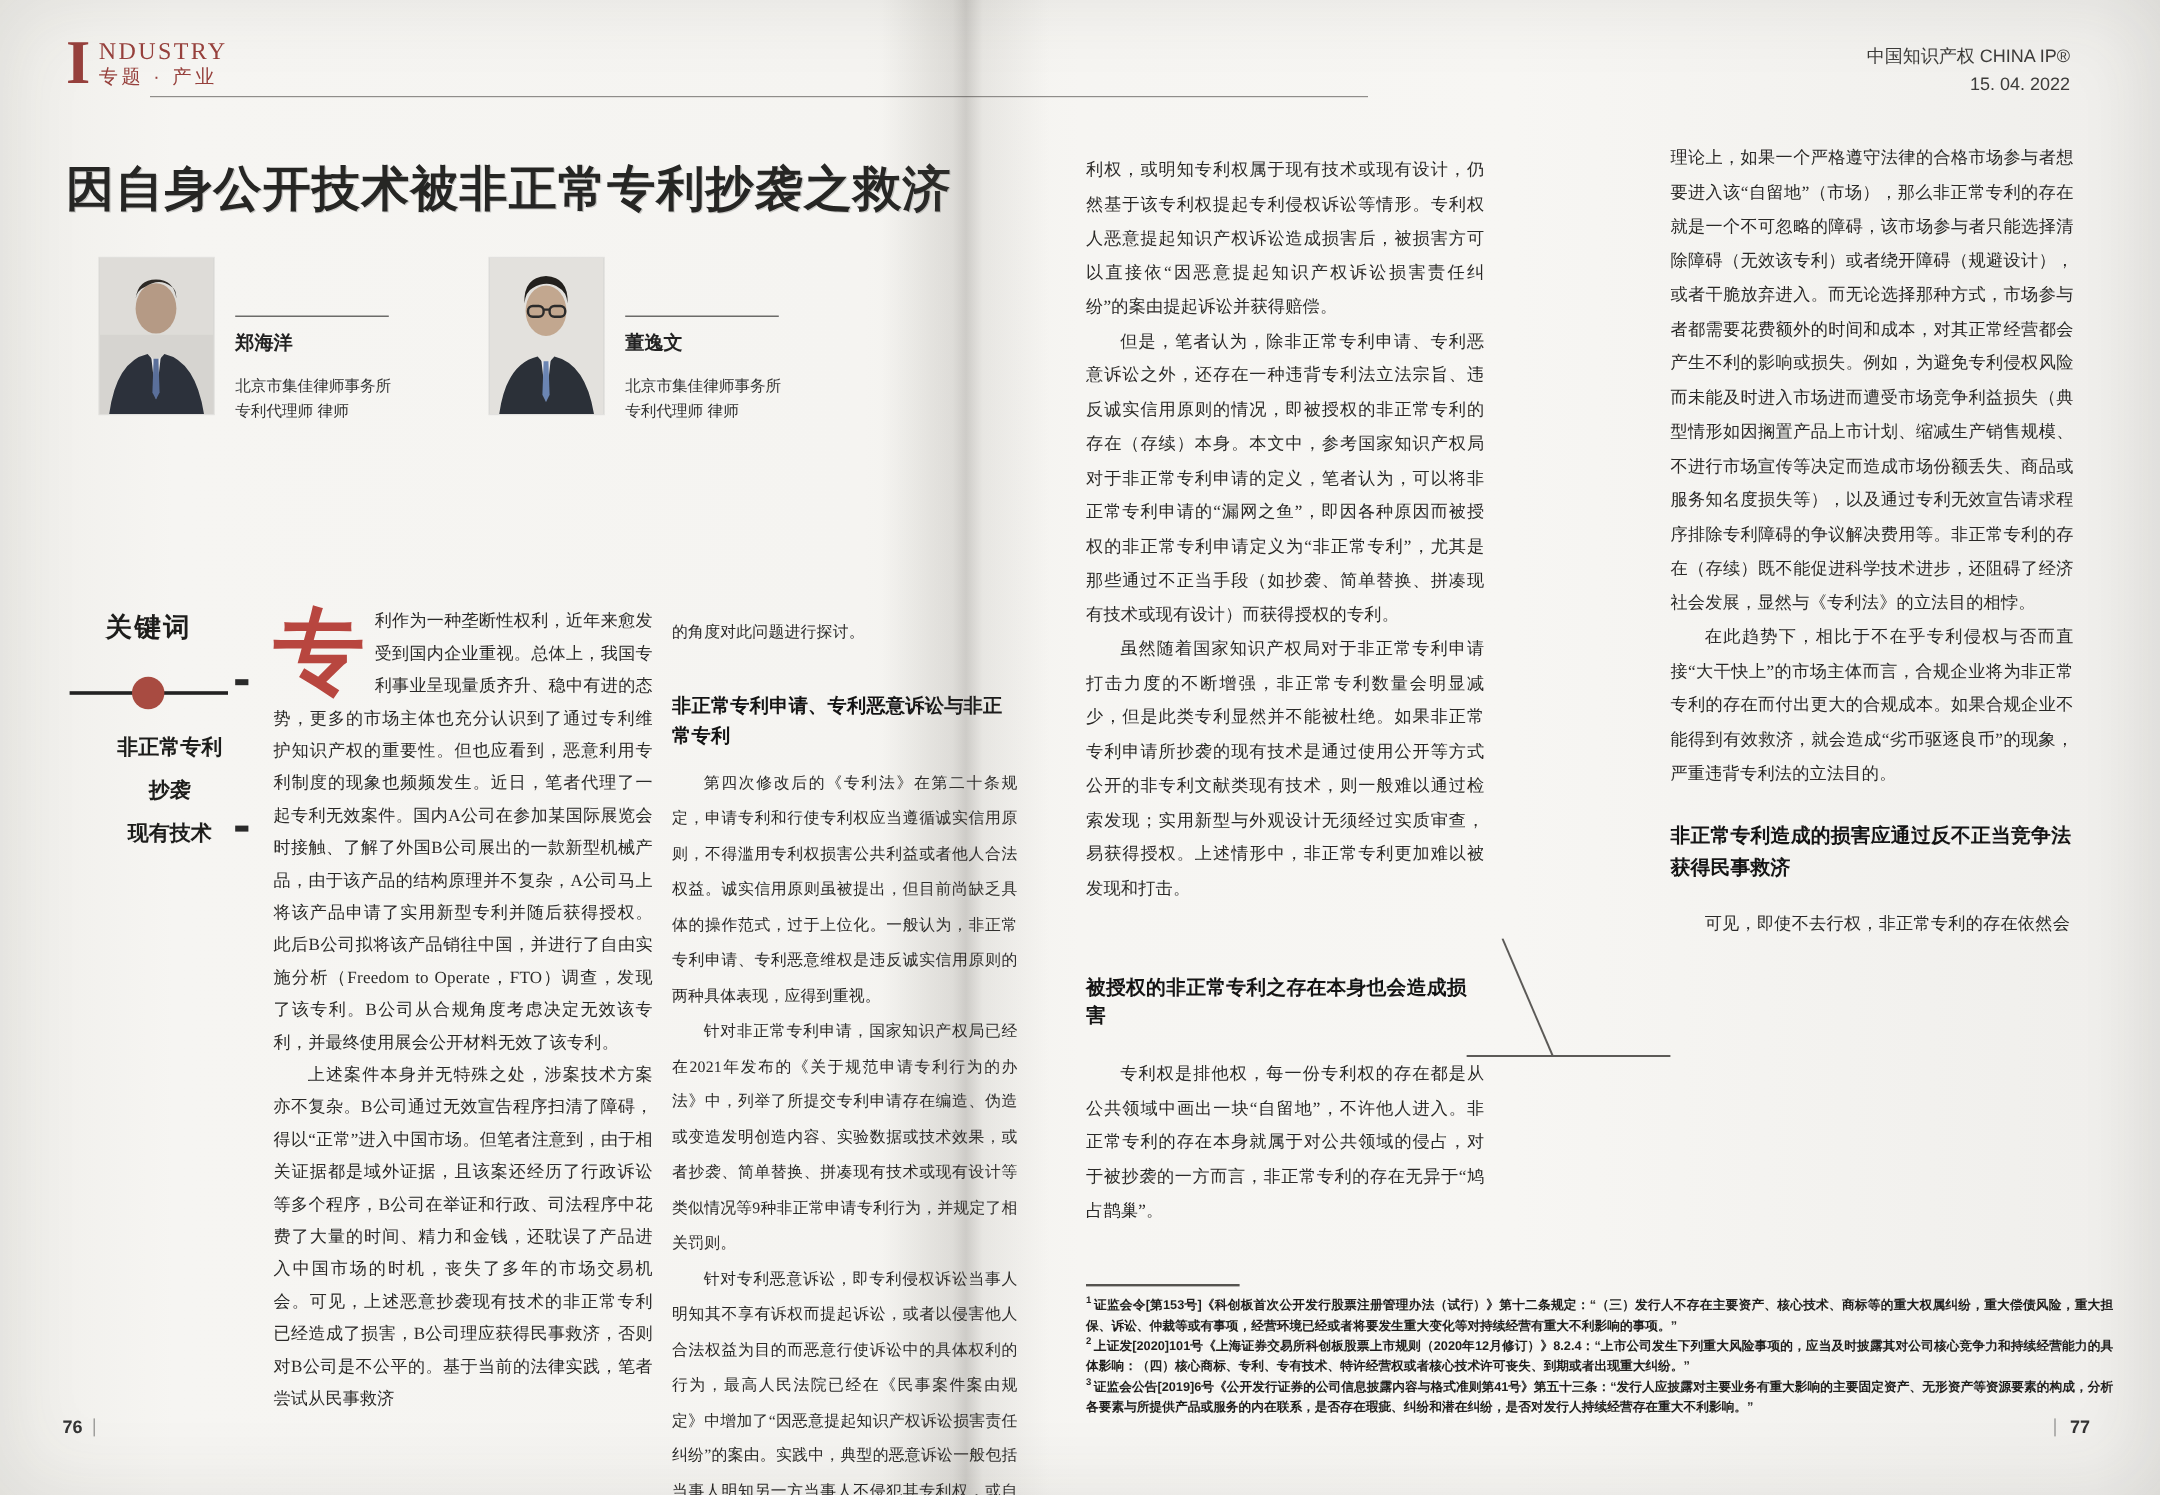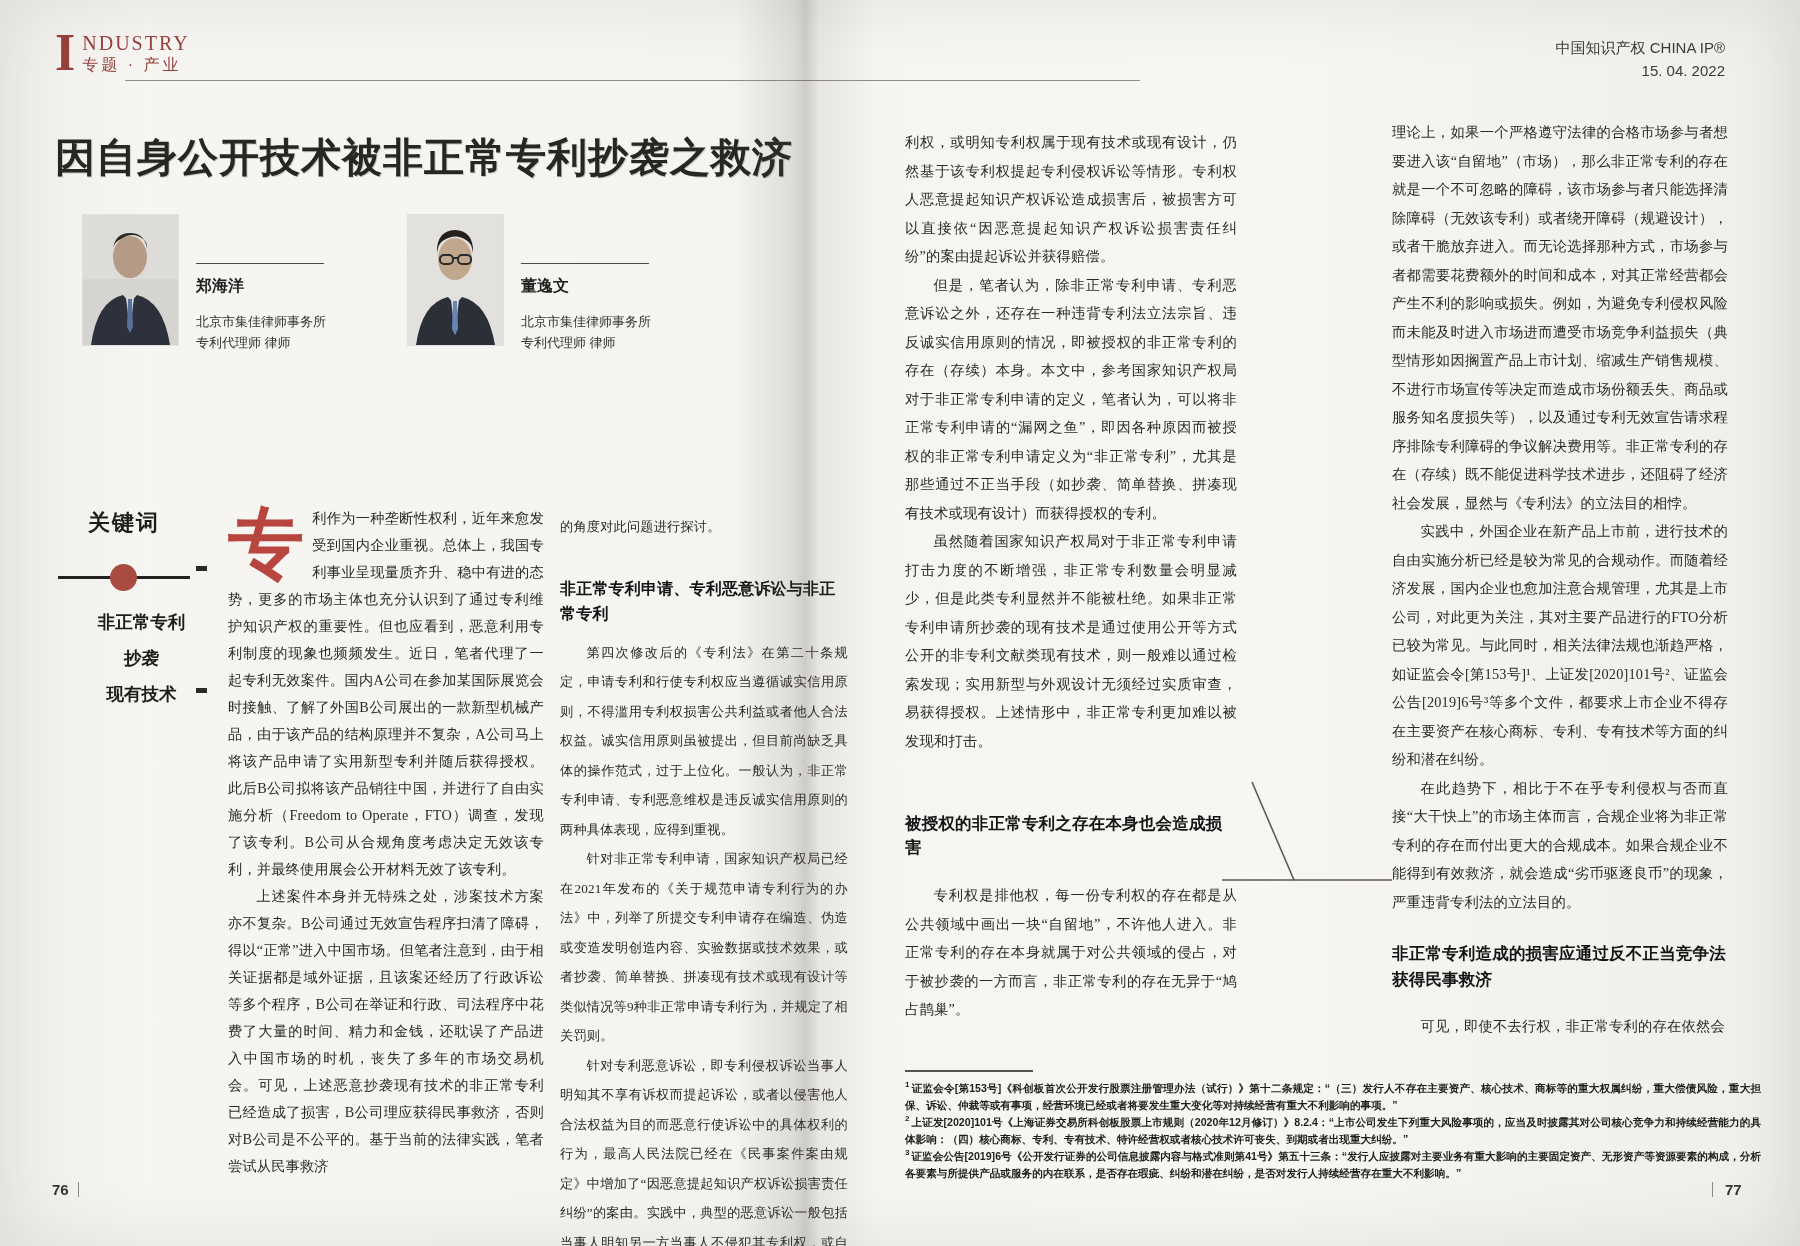--- a/index.html
+++ b/index.html
@@ -191,21 +191,20 @@
   <div class="quote-deco">
     <svg width="172" height="104" viewBox="0 0 172 104" xmlns="http://www.w3.org/2000/svg">
       <line x1="30" y1="0" x2="72" y2="98" stroke="#5c5a57" stroke-width="1.6"></line>
       <line x1="0" y1="98" x2="170" y2="98" stroke="#5c5a57" stroke-width="1.6"></line>
     </svg>
   </div>
 
   <div class="col colB">
     <div>
         <p class="para cont">理论上，如果一个严格遵守法律的合格市场参与者想要进入该“自留地”（市场），那么非正常专利的存在就是一个不可忽略的障碍，该市场参与者只能选择清除障碍（无效该专利）或者绕开障碍（规避设计），或者干脆放弃进入。而无论选择那种方式，市场参与者都需要花费额外的时间和成本，对其正常经营都会产生不利的影响或损失。例如，为避免专利侵权风险而未能及时进入市场进而遭受市场竞争利益损失（典型情形如因搁置产品上市计划、缩减生产销售规模、不进行市场宣传等决定而造成市场份额丢失、商品或服务知名度损失等），以及通过专利无效宣告请求程序排除专利障碍的争议解决费用等。非正常专利的存在（存续）既不能促进科学技术进步，还阻碍了经济社会发展，显然与《专利法》的立法目的相悖。</p>
-        <p class="para">实践中，外国企业在新产品上市前，进行技术的自由实施分析已经是较为常见的合规动作。而随着经济发展，国内企业也愈加注意合规管理，尤其是上市公司，对此更为关注，其对主要产品进行的FTO分析已较为常见。与此同时，相关法律法规也渐趋严格，如证监会令[第153号]¹、上证发[2020]101号²、证监会公告[2019]6号³等多个文件，都要求上市企业不得存在主要资产在核心商标、专利、专有技术等方面的纠纷和潜在纠纷。</p>
         <p class="para">在此趋势下，相比于不在乎专利侵权与否而直接“大干快上”的市场主体而言，合规企业将为非正常专利的存在而付出更大的合规成本。如果合规企业不能得到有效救济，就会造成“劣币驱逐良币”的现象，严重违背专利法的立法目的。</p>
       </div>
     <p class="sec-h h-colB">非正常专利造成的损害应通过反不正当竞争法获得民事救济</p>
     <div>
         <p class="para">可见，即使不去行权，非正常专利的存在依然会</p>
       </div>
   </div>
 
   <div class="fn-rule"></div>
   <div class="footnotes">

